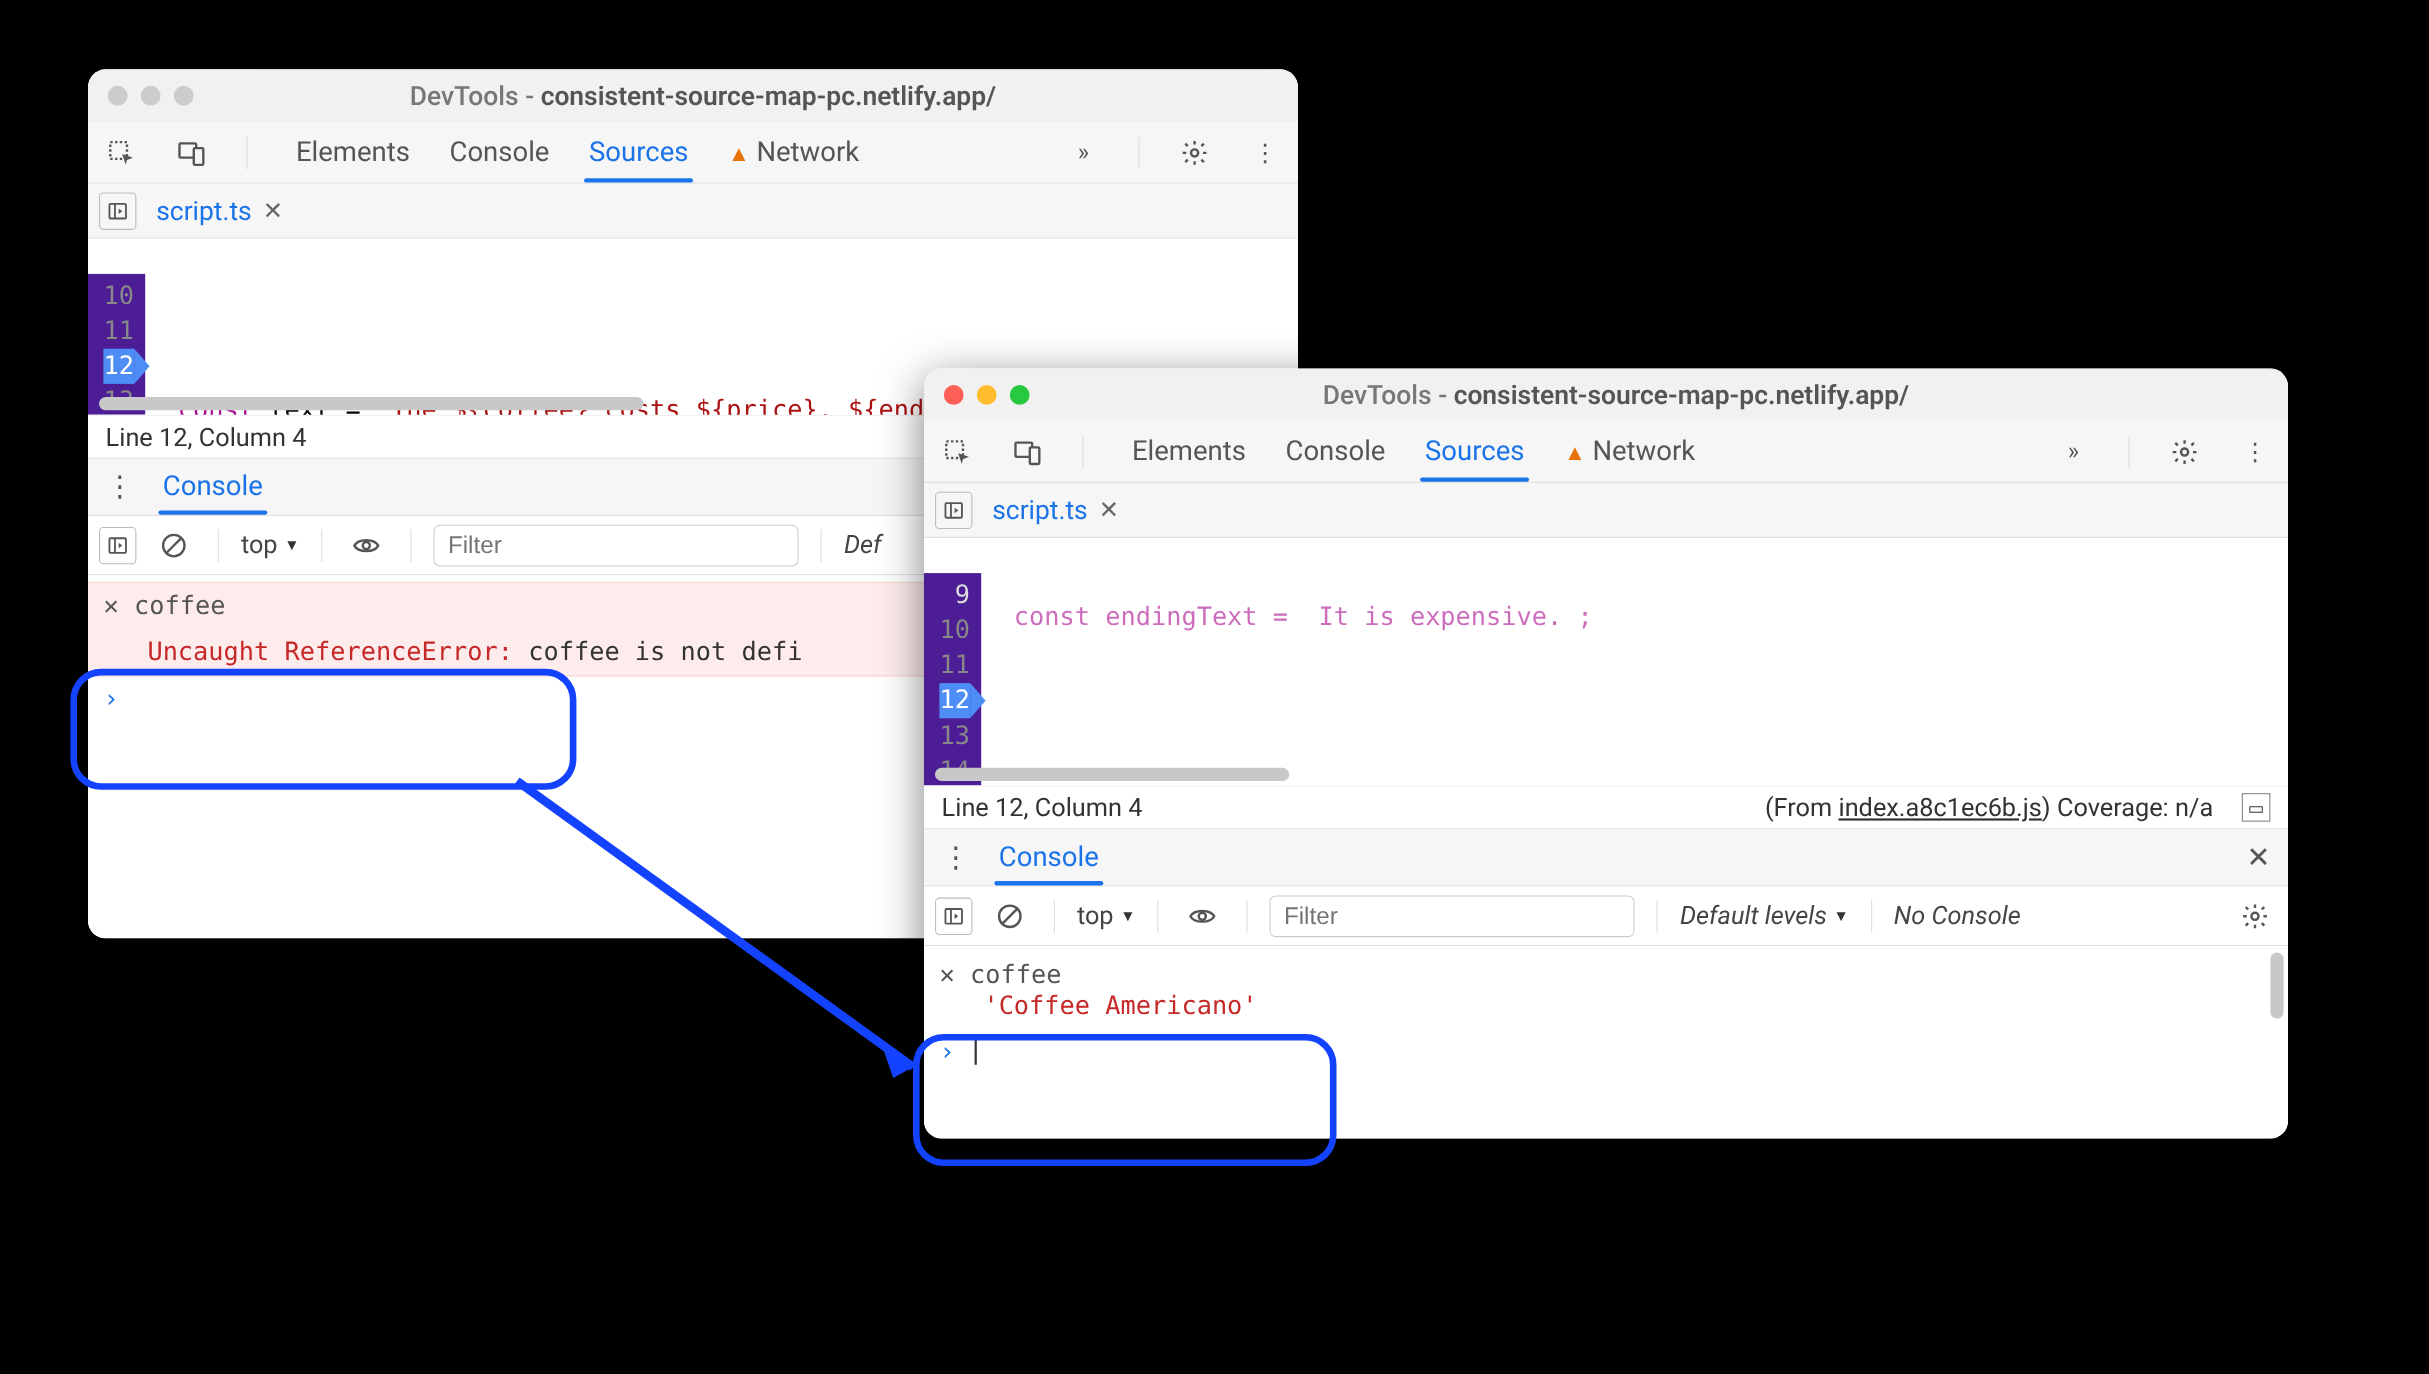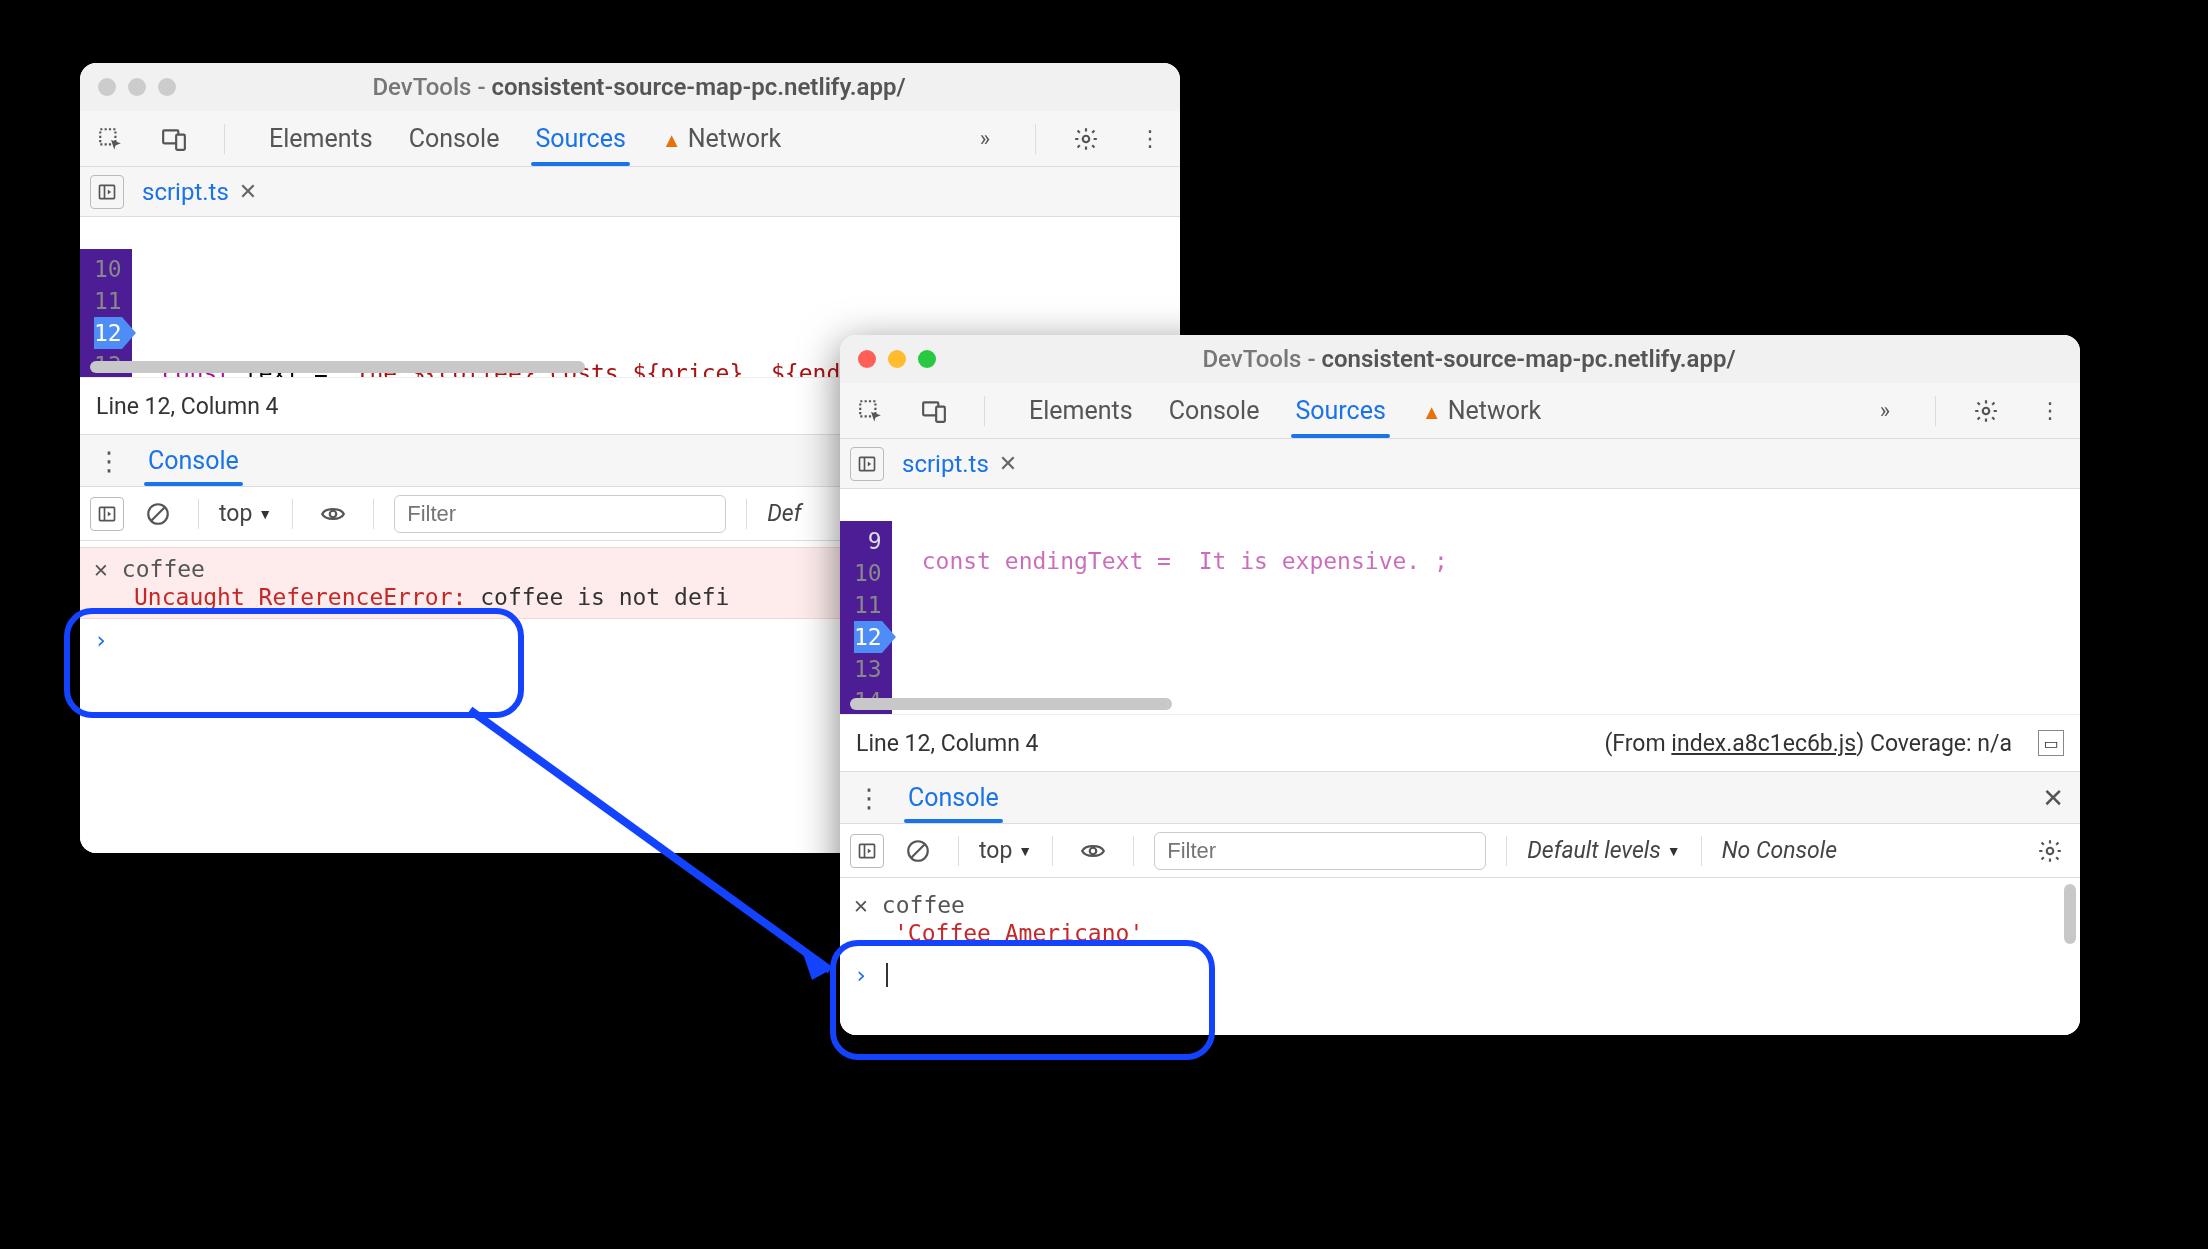--- a/index.html
+++ b/index.html
@@ -75,21 +75,21 @@
     border-top:16px solid transparent; border-bottom:16px solid transparent; border-left:14px solid #4e8df6;
   }
   .lines { padding:4px 0 4px 30px; white-space:pre; flex:1;}
   .lines .l { height:32px; line-height:32px; }
   .kw { color:#aa0d91; }
   .str{ color:#aa1111; }
   .code .scroll { position:absolute; left:10px; bottom:4px; height:12px; width:45%; background:#c8c8c8; border-radius:6px;}
   .cut { color:#aa0d91; opacity:.6;}
 
   
-  .statusbar { height:58px; padding:0 16px; font-size:23px; color:#333; justify-content:space-between; background:#fff; border-top:1px solid #eee;}
+  .statusbar { height:40px; padding:0 16px; font-size:23px; color:#333; justify-content:space-between; background:#fff; border-top:1px solid #eee;}
   .statusbar a { color:#333; text-decoration:underline;}
   .statusbar .endicon{ width:26px;height:26px; border:1px solid #888; display:flex;align-items:center;justify-content:center; font-size:16px;}
 
   
   .consolehdr { height:52px; padding:0 10px; gap:16px; }
   .consolehdr .dots{ font-size:26px; color:#555; padding:0 6px;}
   .consolehdr .ctab{ font-size:25px; color:#1a73e8; padding:10px 4px; position:relative;}
   .consolehdr .ctab::after{content:"";position:absolute;left:0;right:0;bottom:-1px;height:4px;background:#1a73e8;border-radius:2px;}
   .consolehdr .close{ margin-left:auto; font-size:26px; color:#555; padding-right:6px;}
 
@@ -97,21 +97,21 @@
   .consoletools .top{ font-size:23px; color:#444; display:flex; align-items:center; gap:6px;}
   .consoletools input { height:38px; width:332px; border:1px solid #ccc; border-radius:6px; padding:0 12px; font-size:22px; background:#fff;}
   .consoletools .txt{ font-size:23px; color:#444; display:flex; align-items:center; gap:6px;font-style:italic;}
   .consoletools .gear{ margin-left:auto;}
 
   
   .consolebody { flex:1; background:#fff; font-family: Menlo, Consolas, monospace; font-size:23px; position:relative; padding:6px 0;}
   .err-row { background:#fdeceb; padding:8px 14px; border-bottom:1px solid #f5d6d4; border-top:1px solid #f5d6d4;}
   .err-top{ color:#555; display:flex; align-items:center; gap:14px;}
   .err-top .xicon{ color:#555;}
-  .err-msg{ color:#c62828; padding-left:40px; margin-top:2px;}
+  .err-msg{ color:#c62828; padding-left:40px; margin-top:16px;}
   .out-row{ padding:8px 14px;}
   .out-row .result{ color:#c62828; padding-left:40px; margin-top:2px;}
   .prompt{ padding:8px 14px; color:#1a73e8;}
   .prompt .cursor{ display:inline-block; width:2px; height:24px; background:#333; vertical-align:-4px; margin-left:4px;}
   .right-scroll{ position:absolute; right:4px; top:6px; width:12px; height:60px; background:#c8c8c8; border-radius:6px;}
 
   
   .callout { position:absolute; border:6px solid #1443ff; border-radius:28px; z-index:5; pointer-events:none;}
   .callout.a { left:64px; top:608px; width:460px; height:110px; }
   .callout.b { left:830px; top:940px; width:385px; height:120px; }

